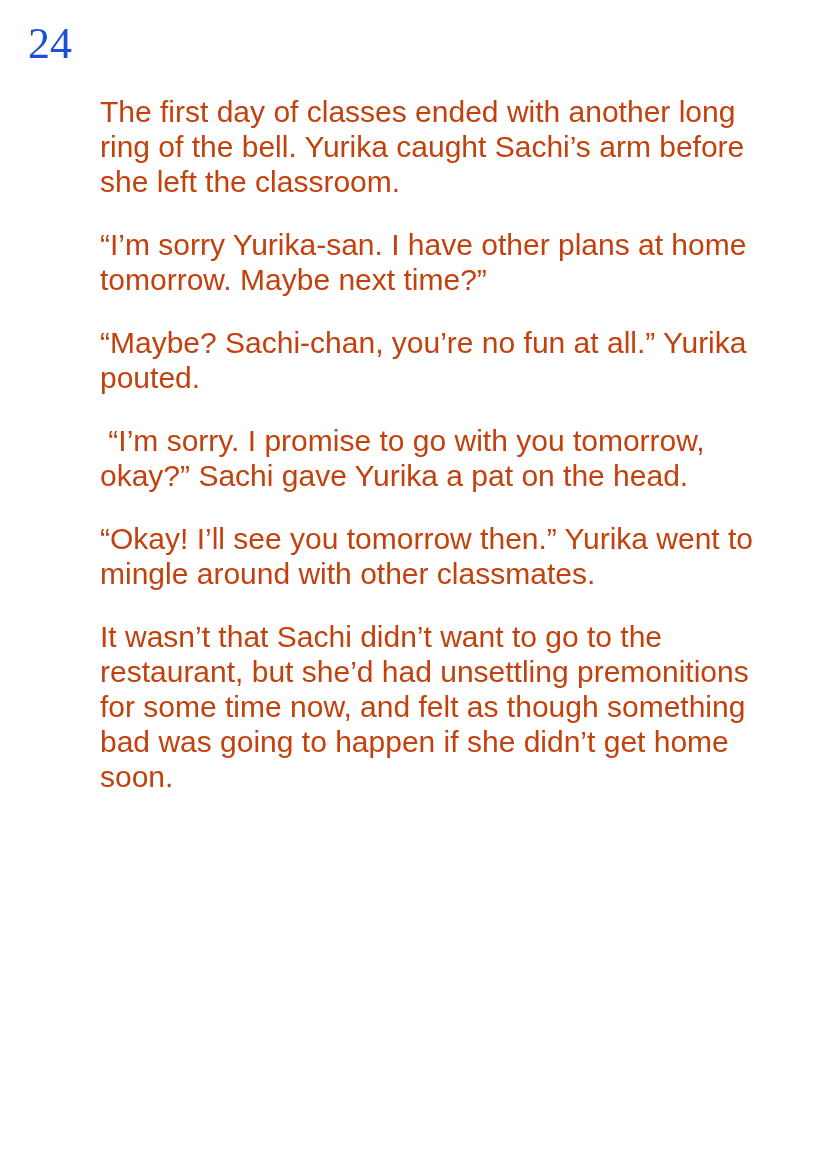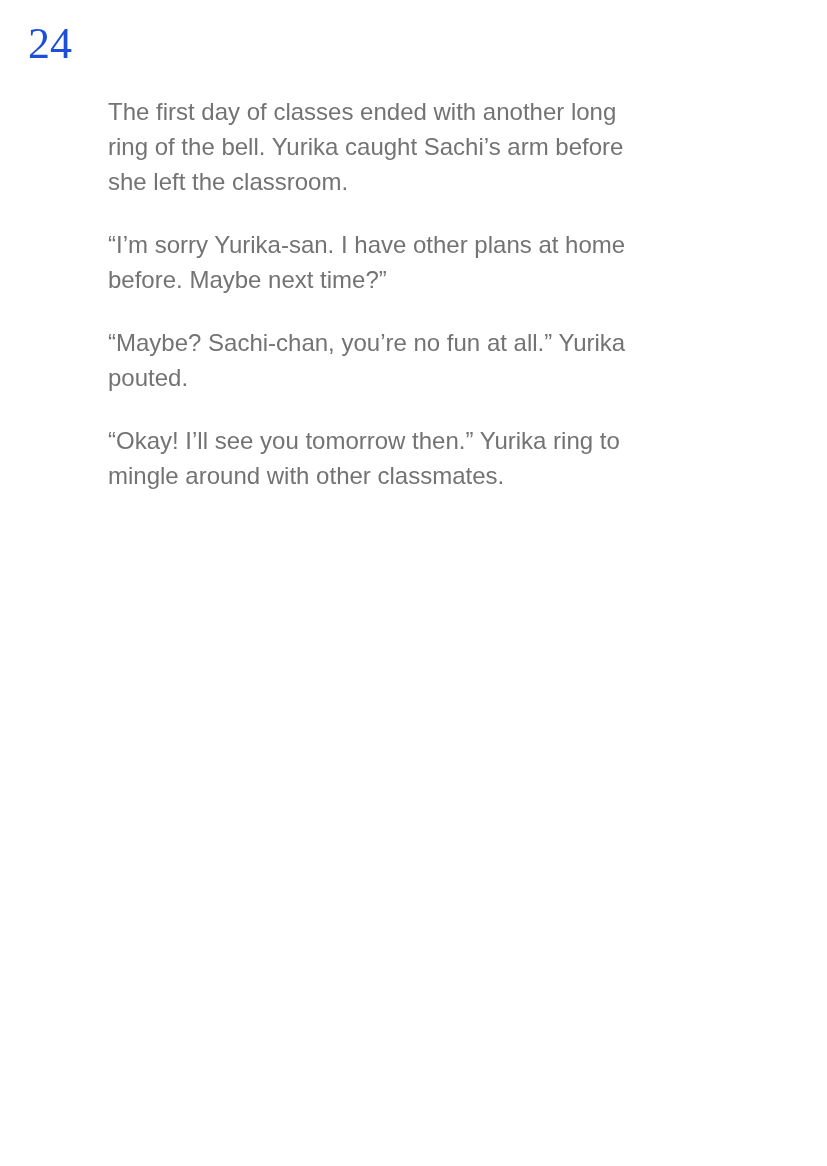--- a/index.html
+++ b/index.html
@@ -27,42 +27,48 @@
     line-height: 1.2;
     color: #1d4ed8;
     margin-top: 12px;
   }
   .text-block {
     position: absolute;
     left: 100px;
     top: 94px;
     width: 660px;
     font-family: "Liberation Sans", sans-serif;
-    font-size: 24px;
+    font-size: 30px;
     line-height: 35px;
-    color: #737373;
-    margin-left: 8px;
+    color: #c2410c;
   }
   .text-block p {
     margin: 0 0 28px 0;
     white-space: pre-wrap; 
   }
 </style>
 </head>
 <body>
 
 <div class="page">
 
   <div class="page-number">24</div>
 
   <div class="text-block">
     <p>The first day of classes ended with another long
 ring of the bell. Yurika caught Sachi’s arm before
 she left the classroom.</p>
     <p>“I’m sorry Yurika-san. I have other plans at home
-before. Maybe next time?”</p>
+tomorrow. Maybe next time?”</p>
     <p>“Maybe? Sachi-chan, you’re no fun at all.” Yurika
 pouted.</p>
-    <p>“Okay! I’ll see you tomorrow then.” Yurika ring to
+    <p> “I’m sorry. I promise to go with you tomorrow,
+okay?” Sachi gave Yurika a pat on the head.</p>
+    <p>“Okay! I’ll see you tomorrow then.” Yurika went to
 mingle around with other classmates.</p>
+    <p>It wasn’t that Sachi didn’t want to go to the
+restaurant, but she’d had unsettling premonitions
+for some time now, and felt as though something
+bad was going to happen if she didn’t get home
+soon.</p>
   </div>
 
 </div>
 
 </body></html>

